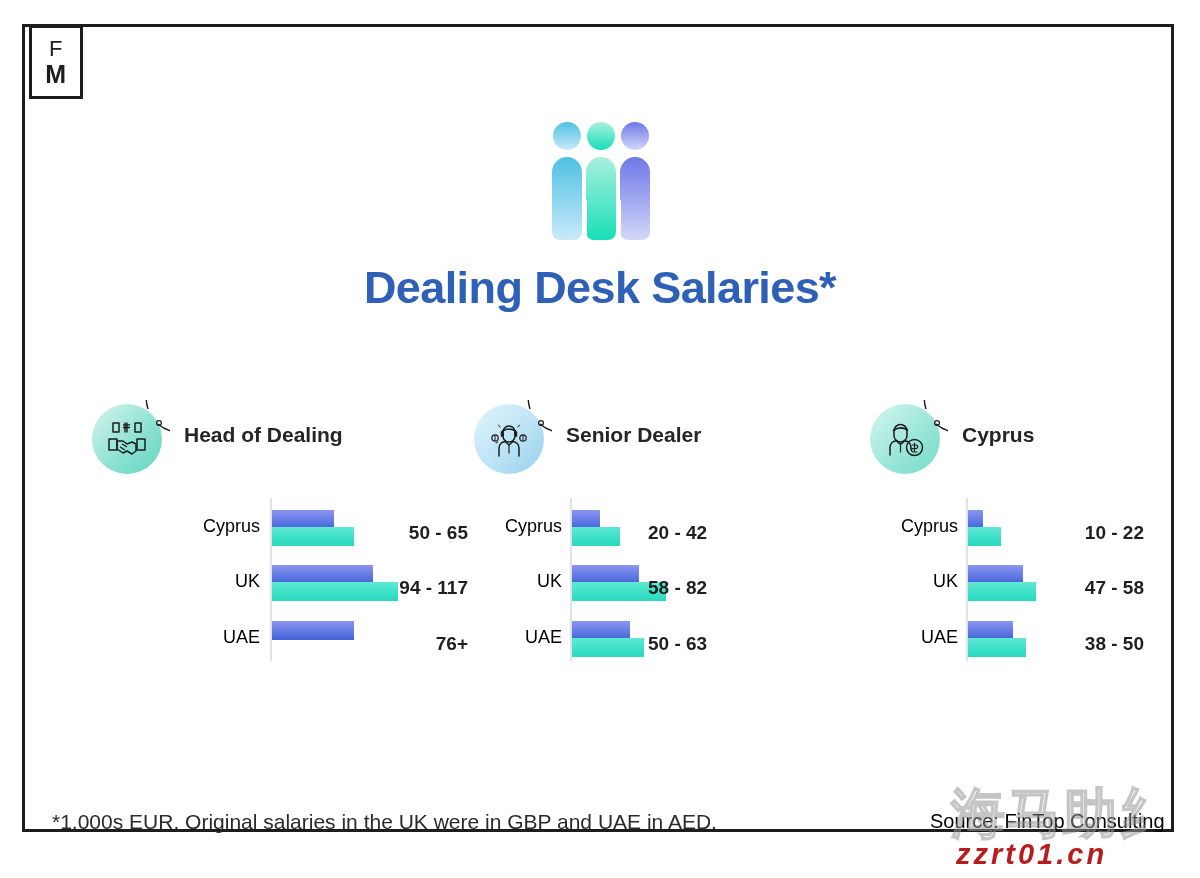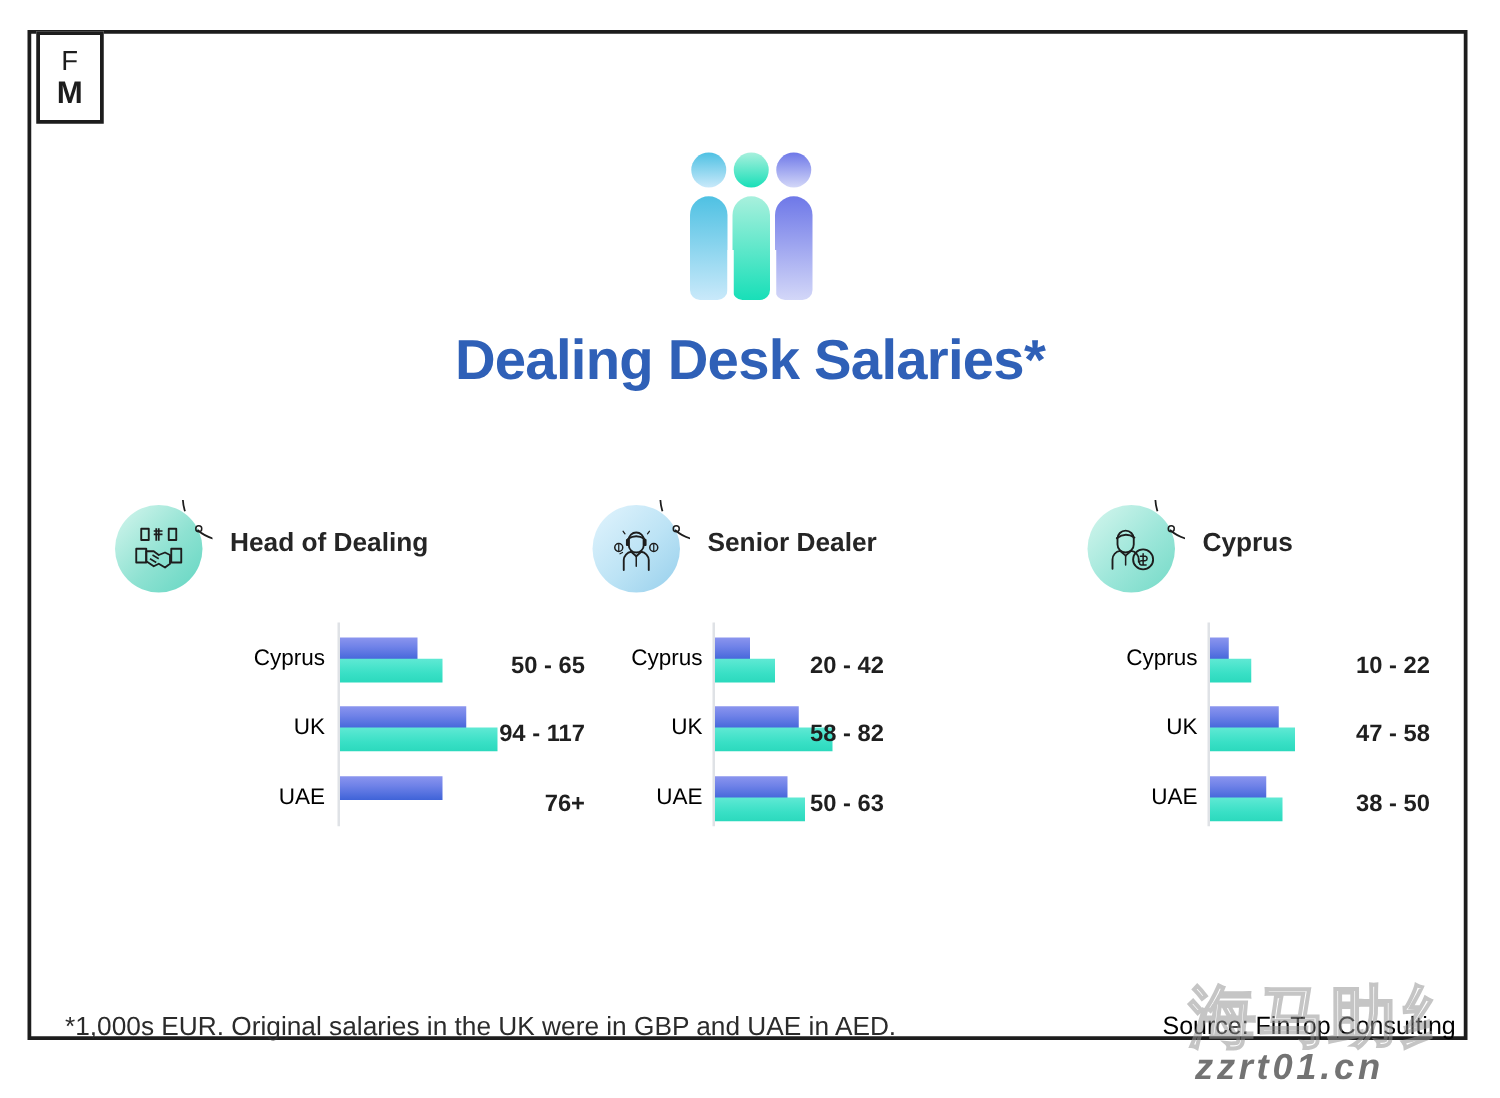--- a/index.html
+++ b/index.html
@@ -231,21 +231,21 @@
     pointer-events: none;
   }
   .watermark-url {
     position: absolute;
     left: 956px;
     top: 838px;
     font-size: 29px;
     font-weight: 700;
     font-style: italic;
     letter-spacing: 3px;
-    color: #737373;
+    color: #b91c1c;
     white-space: nowrap;
     z-index: 5;
     pointer-events: none;
   }
 </style>
 </head>
 <body>
 
 <div id="canvas">
 

